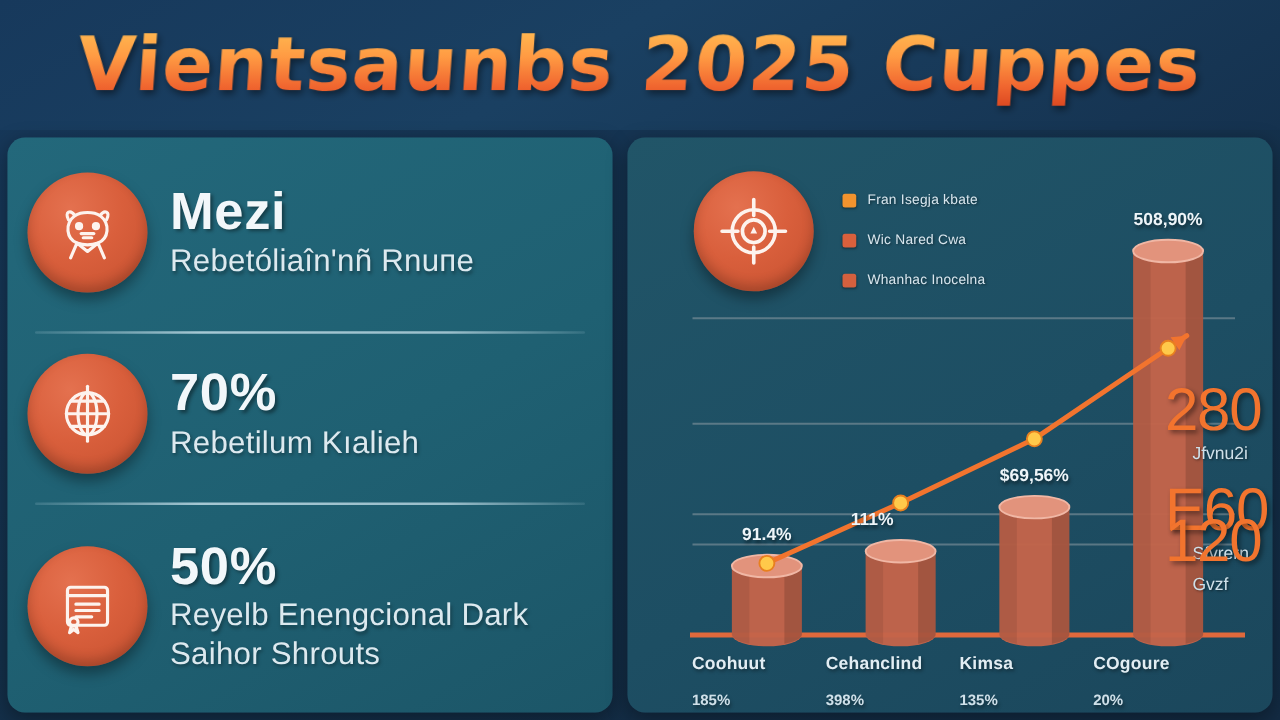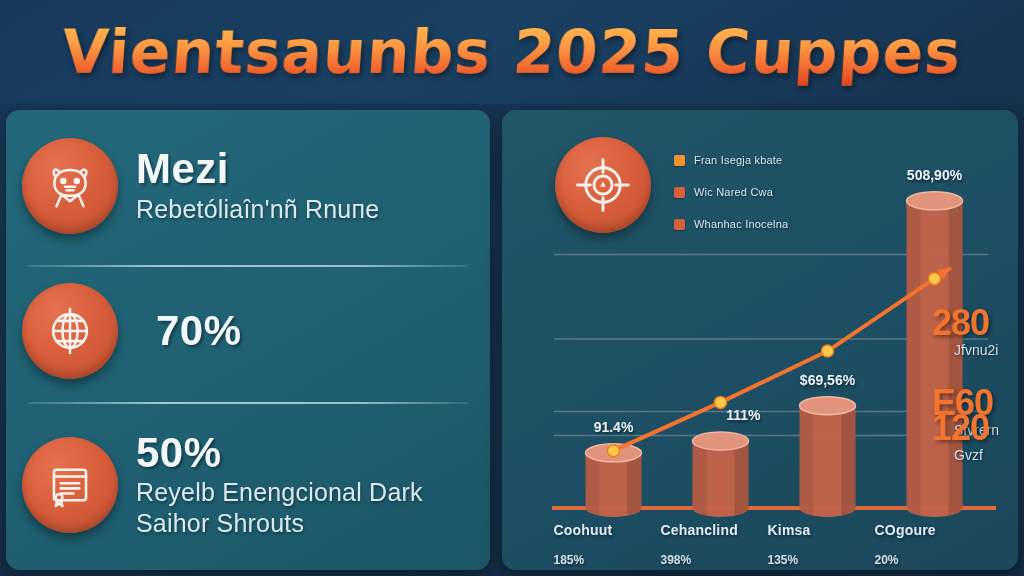--- a/index.html
+++ b/index.html
@@ -46,21 +46,21 @@
     left:502px; top:110px; width:516px; height:460px;
     background:linear-gradient(150deg,#215568 0%,#1d4e63 55%,#1b475c 100%);
   }
 
   
   .stat-row {
     position:absolute; left:0; width:484px;
     display:flex; align-items:center;
   }
   .stat-row.r0 { top:6px;   height:140px; }
-  .stat-row.r1 { top:156px; height:130px;gap:20px; }
+  .stat-row.r1 { top:156px; height:130px; }
   .stat-row.r2 { top:296px; height:158px; }
 
   .badge {
     position:relative; flex:0 0 auto;
     width:96px; height:96px; margin-left:16px; margin-right:18px;
     border-radius:50%;
     background:radial-gradient(circle at 36% 30%,#e4714f 0%,#d95f3c 45%,#c5502f 100%);
     box-shadow:0 6px 10px rgba(0,0,0,.35), inset 0 -5px 9px rgba(0,0,0,.2);
     display:flex; align-items:center; justify-content:center;
   }
@@ -116,21 +116,21 @@
   .x-tick .cat  { font-size:14px; color:#e2edf3; font-weight:bold; letter-spacing:.2px; }
   .x-tick .pct  { font-size:12px; color:#cfe0e9; margin-top:15px; font-weight:bold; }
 
   .bar-label {
     position:absolute; font-size:14px; font-weight:bold; color:#eef5f9;
     text-shadow:1px 2px 3px rgba(0,0,0,.5); white-space:nowrap;
   }
 
   .axis-note { position:absolute; text-align:left; white-space:nowrap; }
   .axis-note .val {
-    font-size:36px; font-weight:bold; color:#f2742e; line-height:1;
+    font-size:48px; font-weight:normal; color:#f2742e; line-height:1;
     text-shadow:2px 2px 4px rgba(0,0,0,.45); letter-spacing:-1px;
   }
   .axis-note .sub {
     font-size:14px; color:#cfe0e9; margin-top:1px; margin-left:22px;
     text-shadow:1px 1px 2px rgba(0,0,0,.5);
   }
 
   .footnote {
     position:absolute; right:16px; bottom:10px;
     font-size:11px; color:#cfe0e9; white-space:nowrap;
@@ -176,20 +176,21 @@
           <circle cx="32" cy="32" r="20"></circle>
           <ellipse cx="32" cy="32" rx="9" ry="20"></ellipse>
           <path d="M12 32 H52"></path>
           <path d="M16 20 H48"></path>
           <path d="M16 44 H48"></path>
           <path d="M32 6 V58"></path>
         </svg>
       </div>
       <div class="stat-text">
         <div class="stat-value">70%</div>
+        <div class="stat-label">Rebetilum Kıalieh</div>
       </div>
     </div>
 
     <div class="stat-row r2">
       <div class="badge">
         <svg viewBox="0 0 64 64" fill="none" stroke="#fdf3ee" stroke-width="3" stroke-linecap="round" stroke-linejoin="round">
           <rect x="13" y="14" width="38" height="36" rx="3"></rect>
           <path d="M13 22 H51"></path>
           <path d="M21 30 H43 M21 36 H43 M21 42 H36"></path>
           <circle cx="19" cy="47" r="4"></circle>
@@ -281,21 +282,21 @@
           <div class="cat">Kimsa</div>
           <div class="pct">135%</div>
         </div>
         <div class="x-tick" style="left: 372.5px; top: 412px;">
           <div class="cat">COgoure</div>
           <div class="pct">20%</div>
         </div>
       </div>
     <div id="barlabels">
         <div class="bar-label" style="left: 71.5px; top: 308.834px; width: 80px; text-align: center;">91.4%</div>
-        <div class="bar-label" style="left: 178.5px; top: 297.004px; width: 80px; text-align: right;">111%</div>
+        <div class="bar-label" style="left: 178.5px; top: 297.004px; width: 80px; text-align: left;">111%</div>
         <div class="bar-label" style="left: 285.5px; top: 261.658px; width: 80px; text-align: center;">$69,56%</div>
         <div class="bar-label" style="left: 392.5px; top: 56.8425px; width: 80px; text-align: center;">508,90%</div>
       </div>
     <div id="axisnotes">
         <div class="axis-note" style="left: 430px; top: 195px;">
           <div class="val">280</div>
           <div class="sub">Jfvnu2i</div>
         </div>
         <div class="axis-note" style="left: 430px; top: 275.429px;">
           <div class="val">E60</div>

